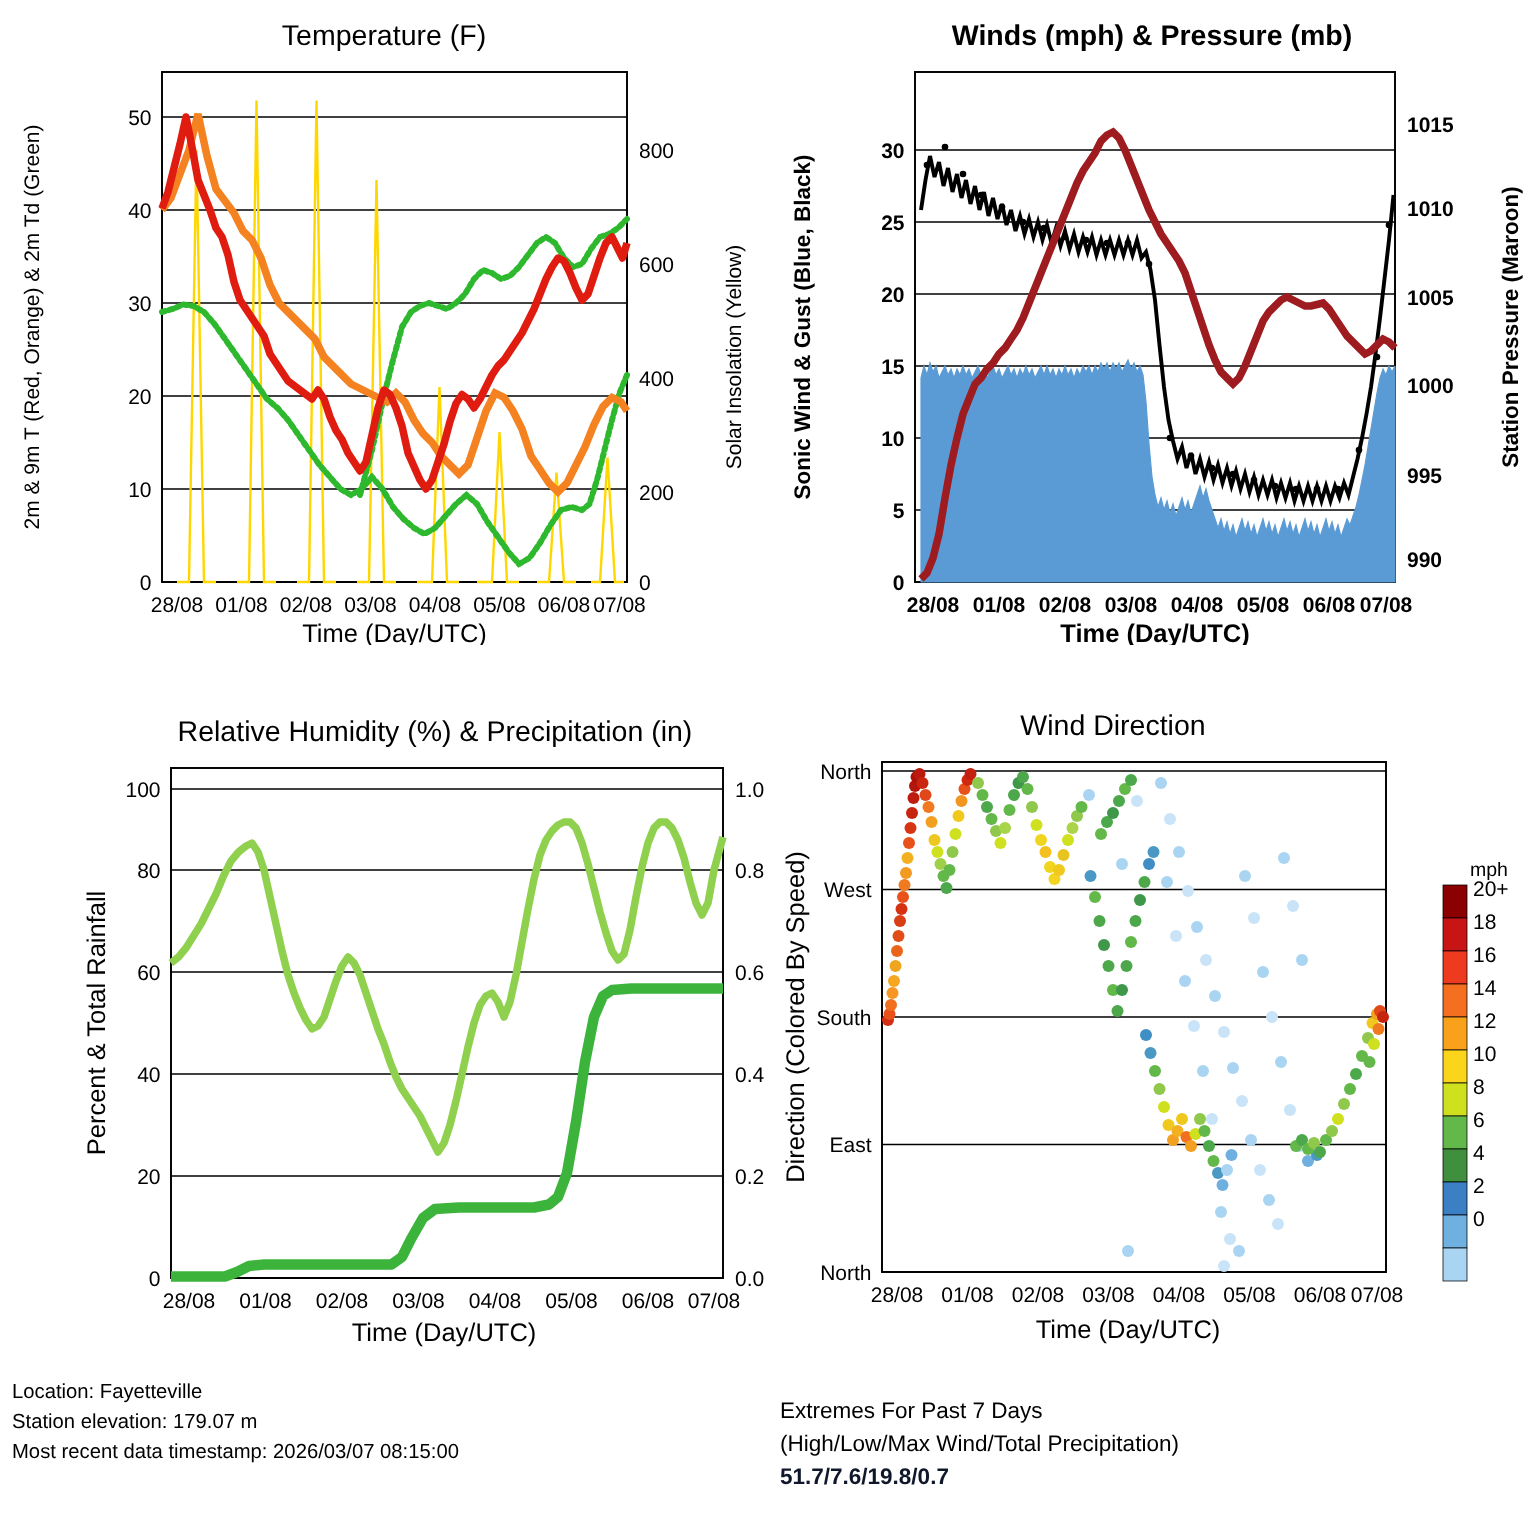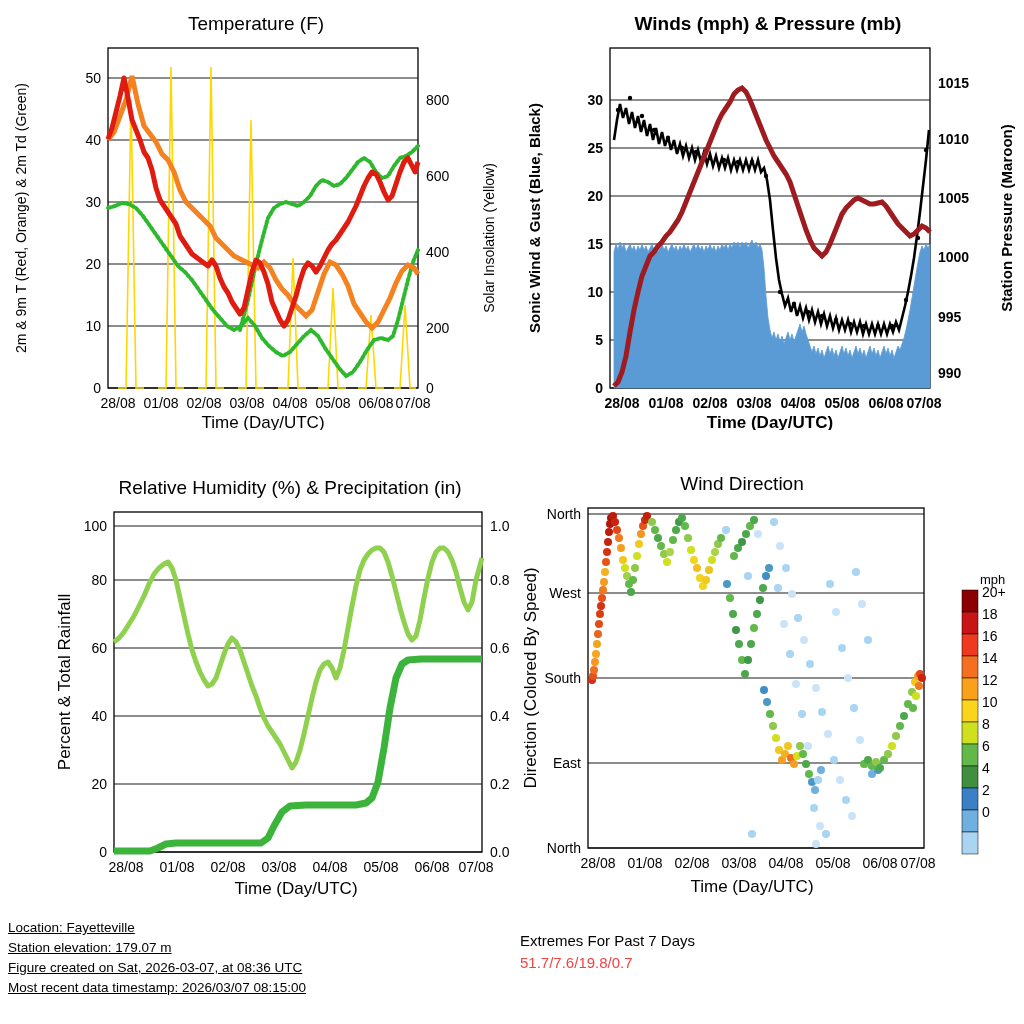--- a/index.html
+++ b/index.html
@@ -4,23 +4,23 @@
 <style>
   html,body{margin:0;padding:0;background:#ffffff;}
   body{width:1024px;height:1024px;font-family:"Liberation Sans",sans-serif;color:#000;overflow:hidden;}
   .page{position:relative;width:1024px;height:1024px;border-radius:13px;}
   .panel{position:absolute;}
   svg{display:block;}
   text{font-family:"Liberation Sans",sans-serif;fill:#000;}
   .axlabel{font-size:17px;}
   .ticklabel{font-size:14px;}
   .footer{position:absolute;left:8px;top:918px;font-size:13.5px;line-height:20px;}
-  .footer div{white-space:nowrap;text-decoration:underline;}
+  .footer div{white-space:nowrap;}
   .extremes{position:absolute;left:520px;top:930px;width:500px;font-size:15px;line-height:22px;}
-  .extremes .vals{color:#ef4444;font-weight:normal;font-size:15px;}
+  .extremes .vals{color:#0f172a;font-weight:bold;font-size:15px;}
 </style>
 </head>
 <body>
 
 <div class="page">
 
   <div class="panel" style="left:0;top:0;width:512px;height:430px;">
     <svg width="512" height="430" viewBox="0 0 512 430">
       <text x="256" y="30" text-anchor="middle" font-size="19">Temperature (F)</text>
 
@@ -454,22 +454,22 @@
           <text x="470" y="331">2</text>
           <text x="470" y="353">0</text>
         </g>
       </g>
     </svg>
   </div>
 
   <div class="footer">
     <div>Location: Fayetteville</div>
     <div>Station elevation: 179.07 m</div>
-    <div>Figure created on Sat, 2026-03-07, at 08:36 UTC</div>
     <div>Most recent data timestamp: 2026/03/07 08:15:00</div>
   </div>
 
   <div class="extremes">
     <div>Extremes For Past 7 Days</div>
+    <div>(High/Low/Max Wind/Total Precipitation)</div>
     <div class="vals">51.7/7.6/19.8/0.7</div>
   </div>
 
 </div>
 
 </body></html>

